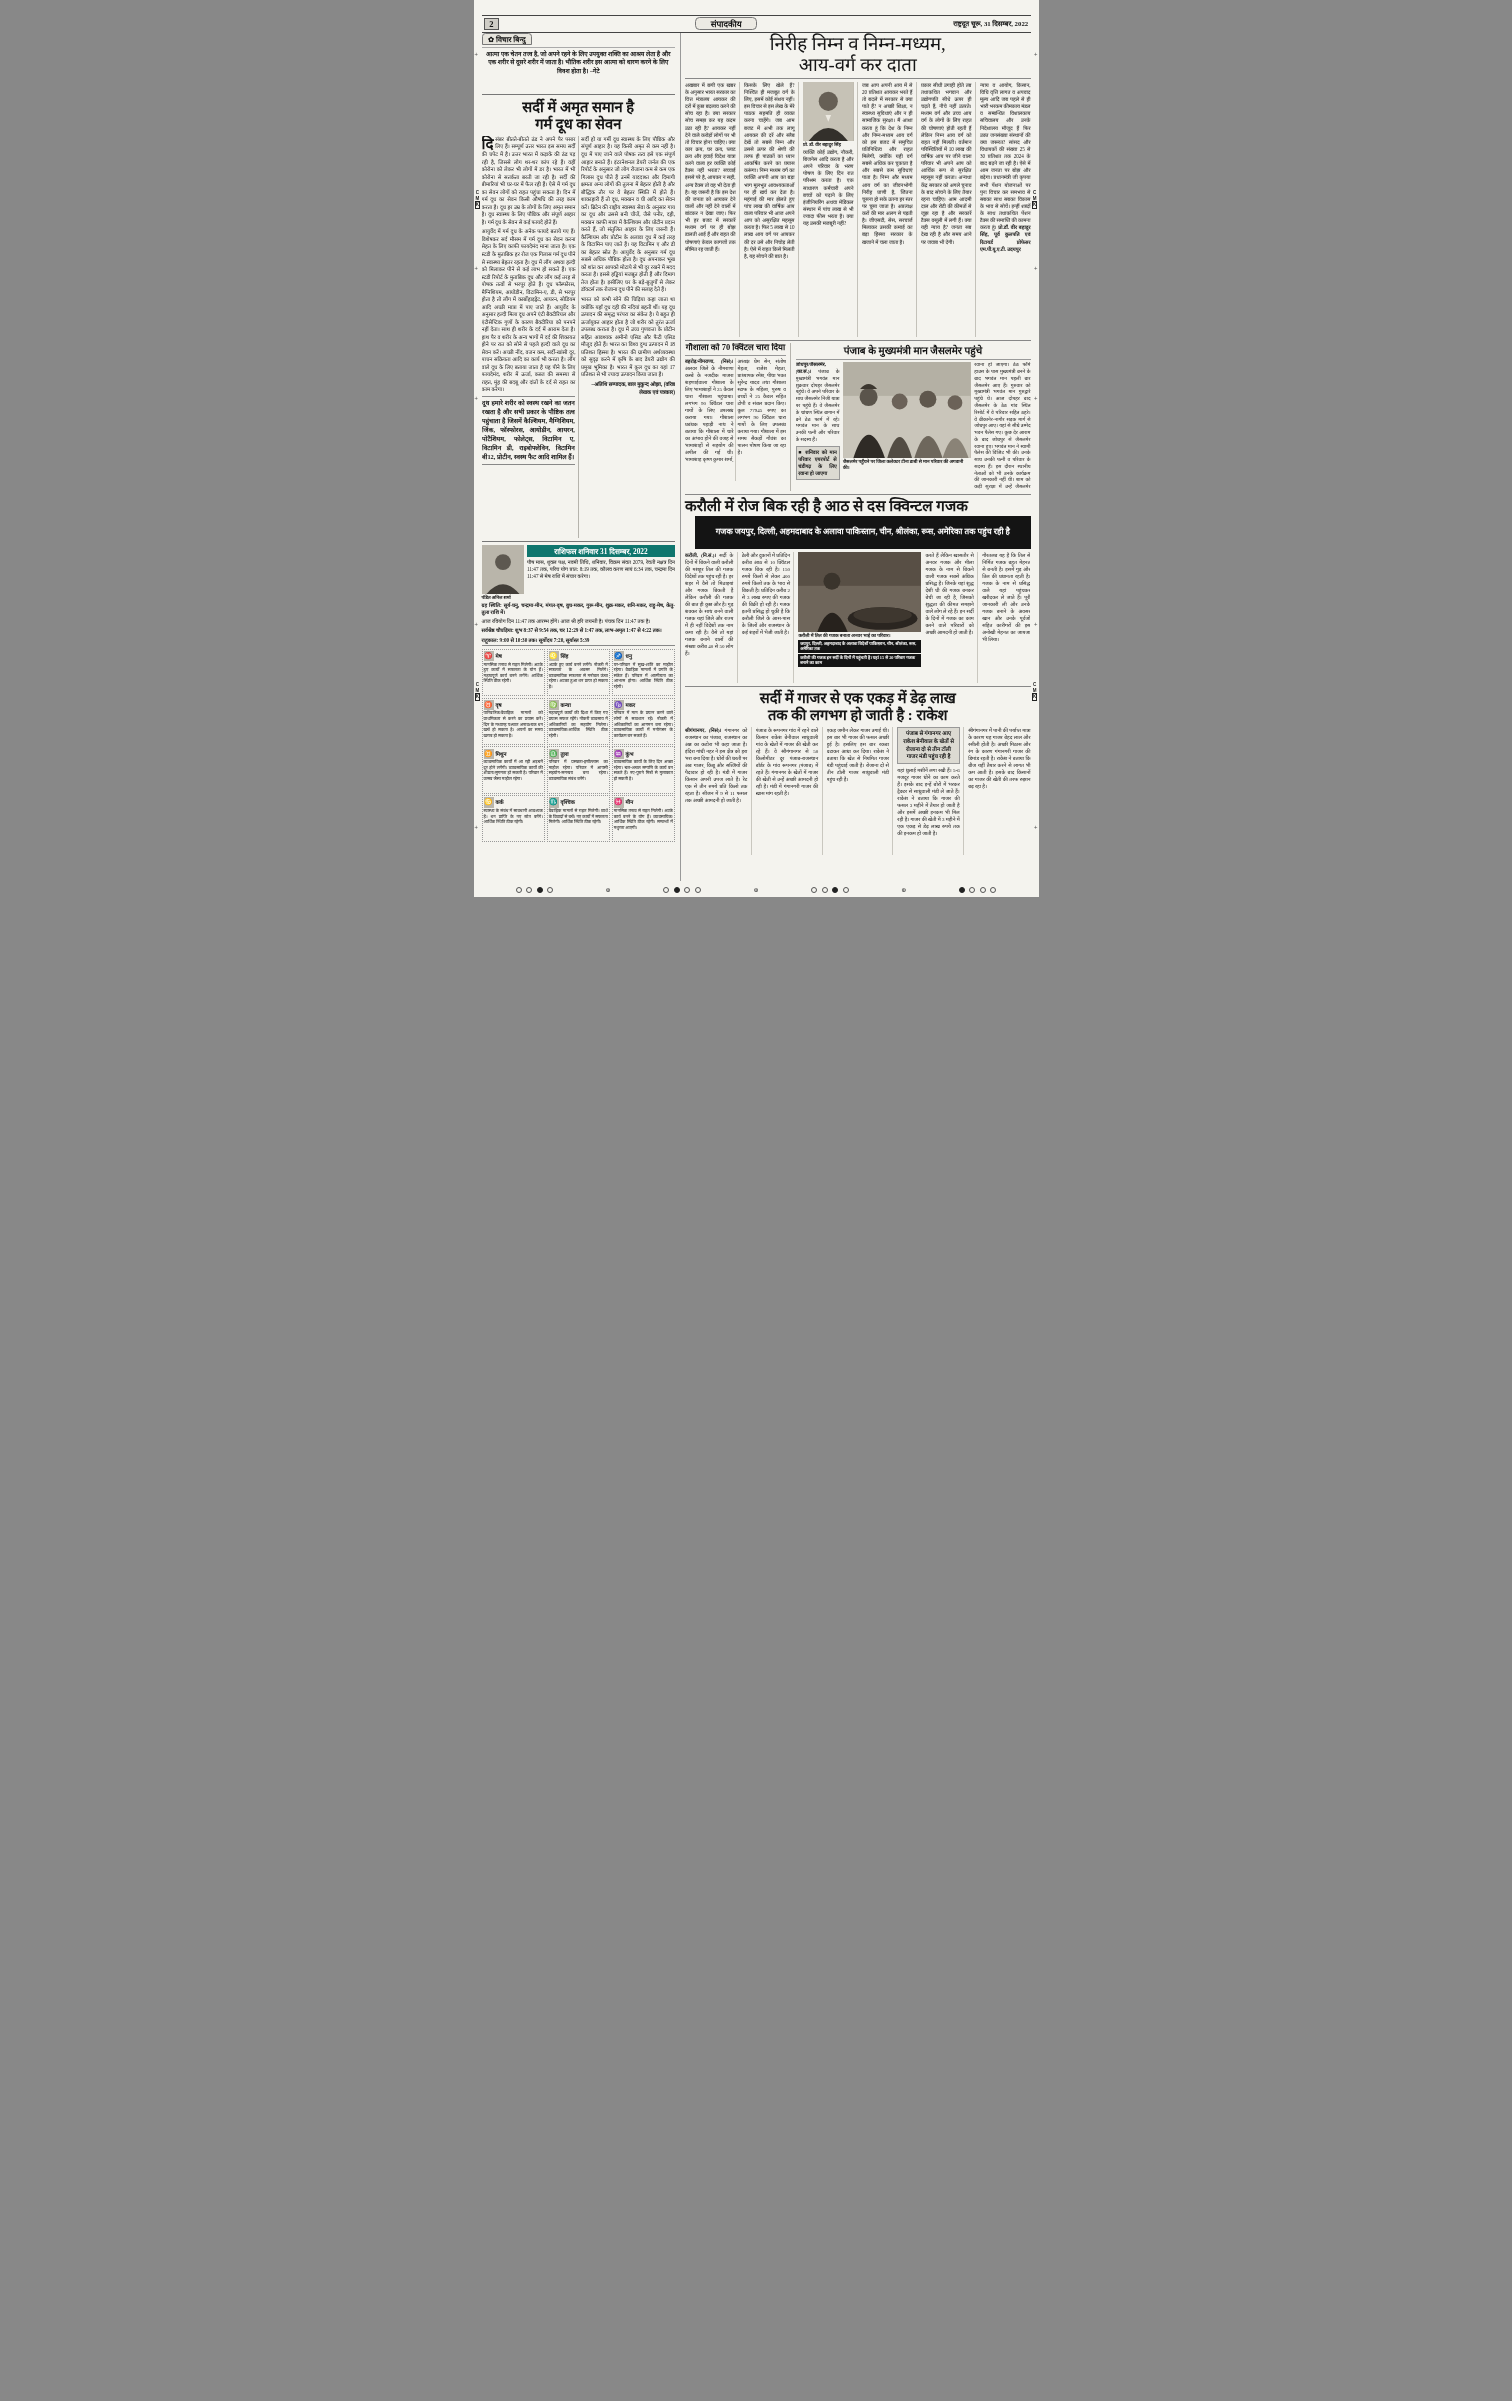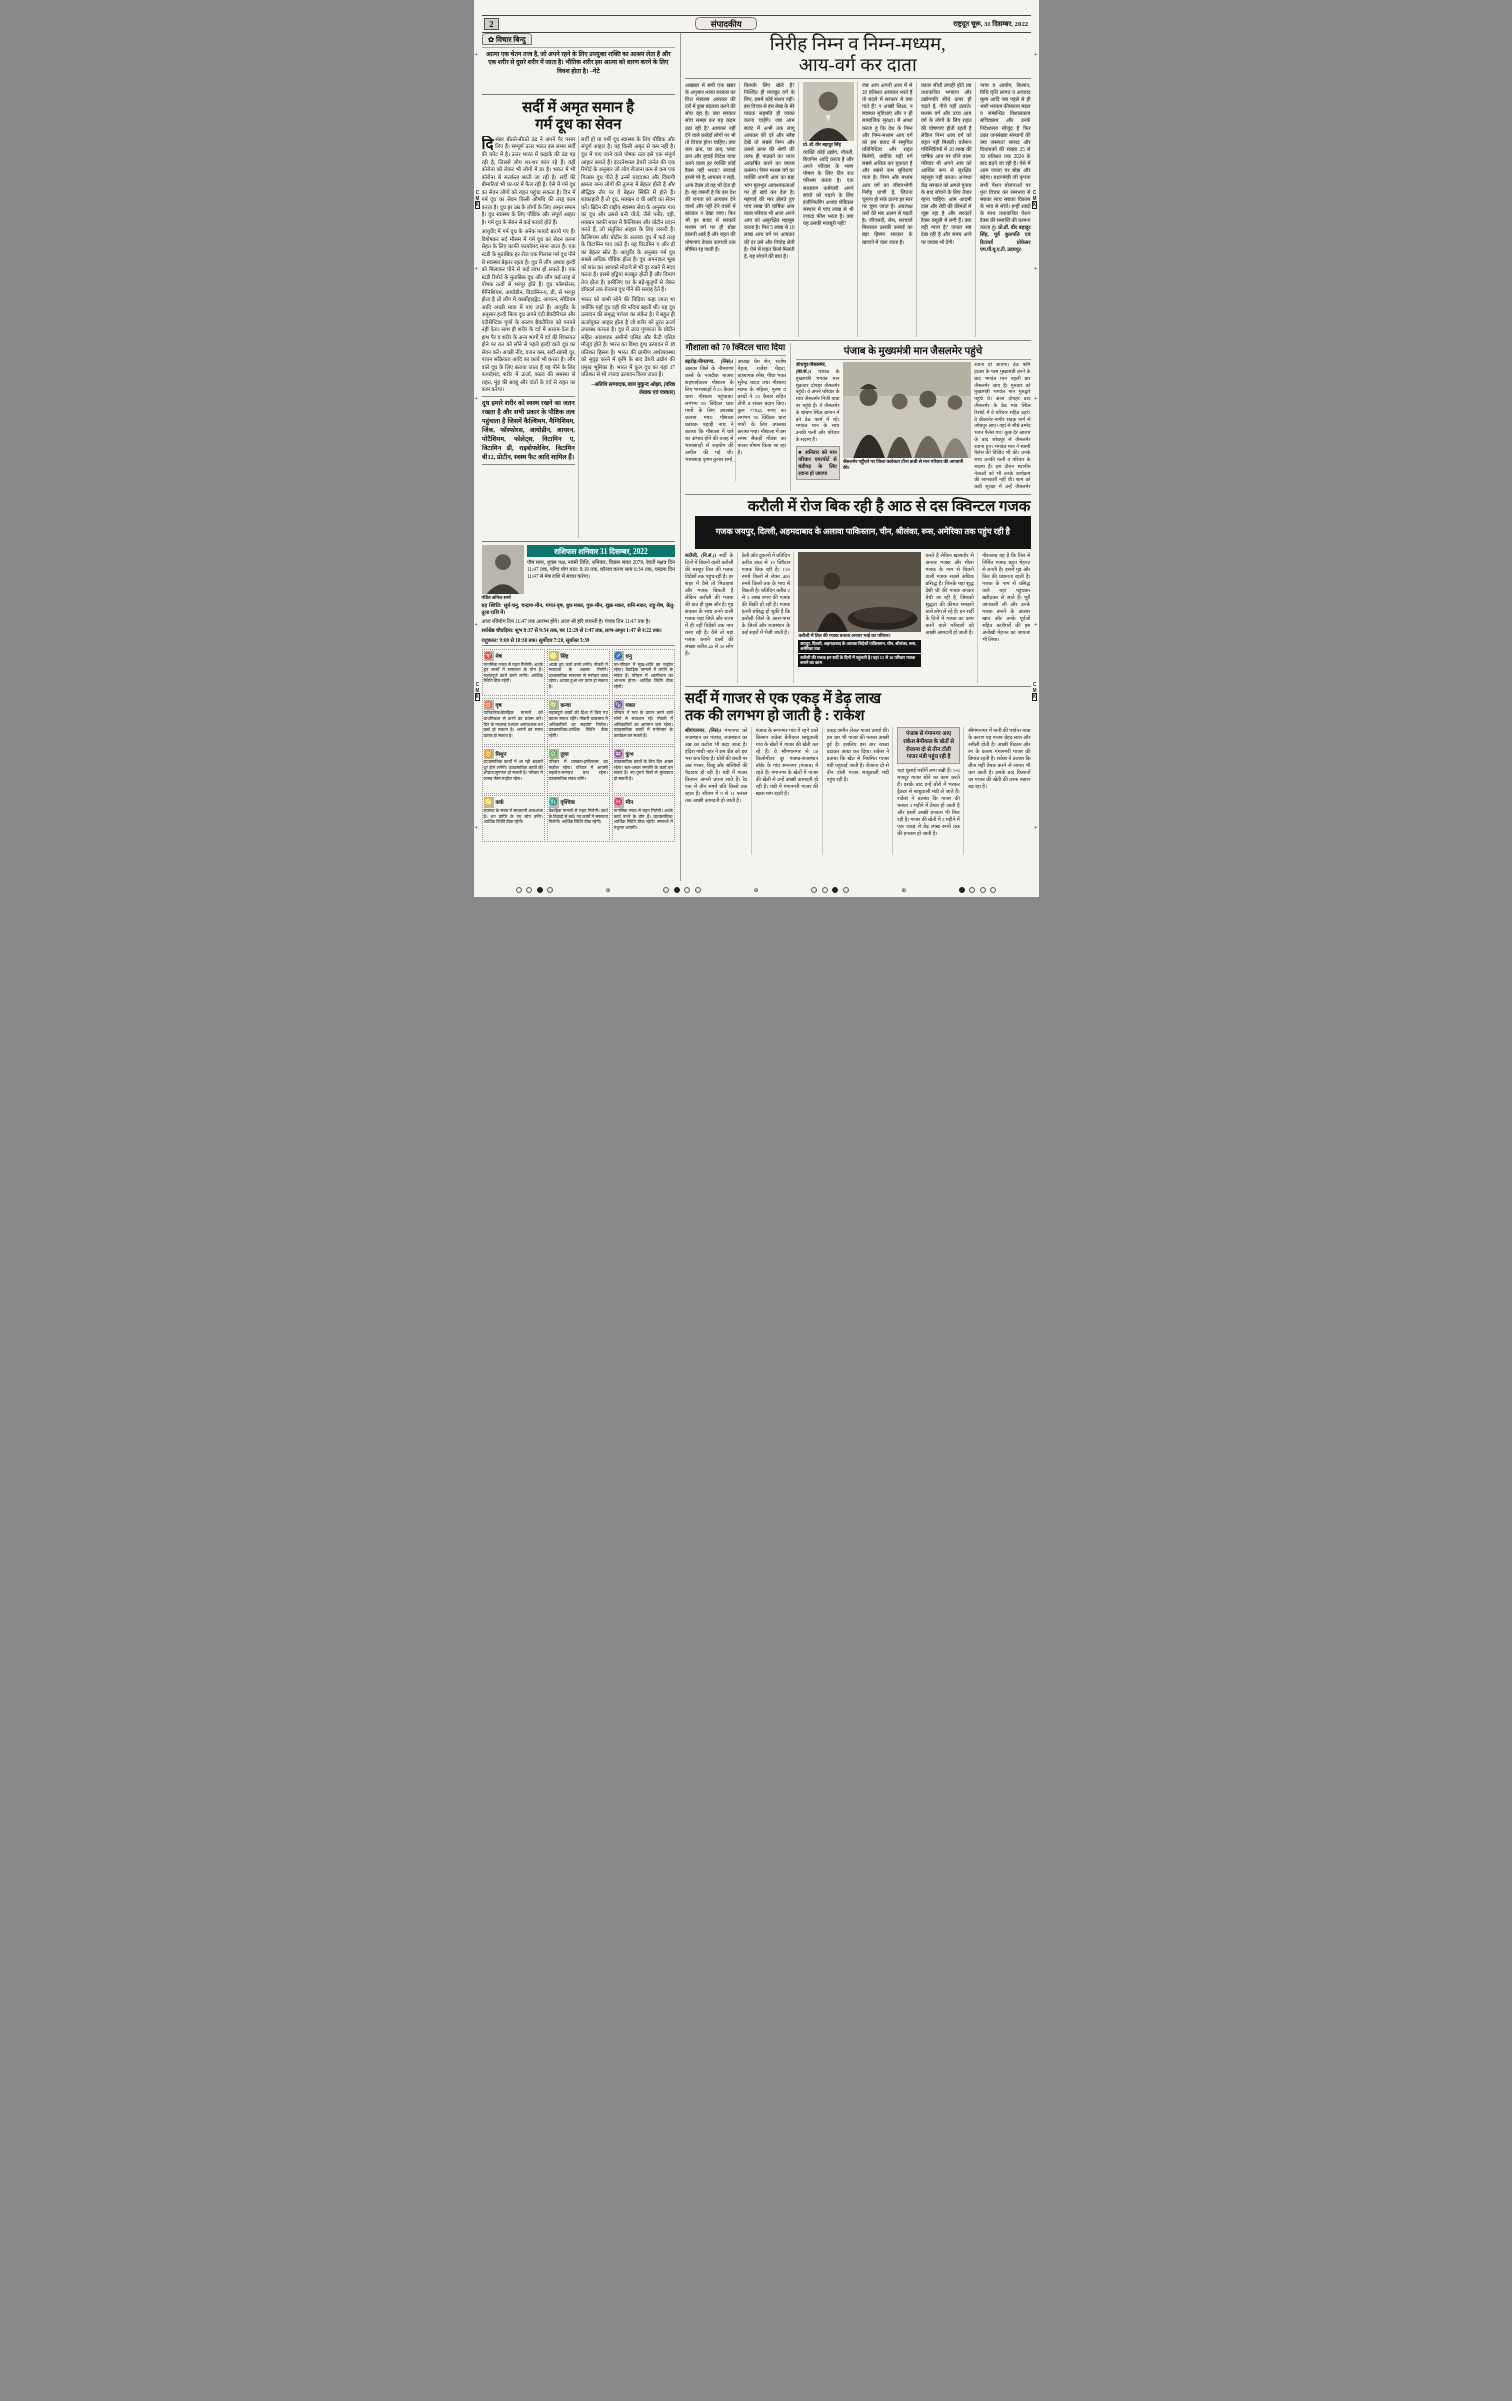--- a/index.html
+++ b/index.html
@@ -65,33 +65,33 @@
   .mann{flex:1;min-width:0;}
   .mann h2{font-size:10.2px;text-align:center;margin:0 0 2.3px 0;border-bottom:0.6px solid #999;padding-bottom:1.7px;}
   .mann-grid{display:flex;gap:3.4px;height:129px;overflow:hidden;}
   .mann-left{width:44px;font-size:4.9px;line-height:1.38;text-align:justify;overflow:hidden;}
   .mann-inset{background:#dcdad2;border:0.6px solid #999;font-size:5.1px;font-weight:bold;
               padding:2.3px 1.7px;margin-top:2.3px;line-height:1.35;}
   .mann-fig{width:128px;}
   .mann-photo{width:128px;height:96px;}
   .mann-right{flex:1;min-width:0;font-size:4.9px;line-height:1.38;text-align:justify;overflow:hidden;}
   
-  .gajak-head{font-size:15.2px;font-weight:bold;text-align:right;margin:2.3px 0 1.7px 0;line-height:1.1;}
+  .gajak-head{font-size:15.2px;font-weight:bold;text-align:left;margin:2.3px 0 1.7px 0;line-height:1.1;}
   .gajak-subhead{background:#141414;color:#fff;font-size:8.2px;font-weight:bold;text-align:center;
                  padding:11px 17px;line-height:1.3;margin:0 0 2.8px 10.2px;}
   .gajak-grid{display:flex;gap:4px;height:131px;overflow:hidden;}
   .gcol{flex:1;min-width:0;font-size:5px;line-height:1.4;text-align:justify;overflow:hidden;
         border-right:0.6px solid #c9c7bf;padding-right:3.4px;}
   .gajak-grid .gcol:nth-child(5){border-right:none;padding-right:0;}
   .gajak-fig{width:123px;flex:none;}
   .gajak-photo{width:123px;height:80px;background:linear-gradient(140deg,#7a7166,#3f3a33);}
   .strips{display:flex;flex-direction:column;gap:1.1px;}
   .strip{background:#141414;color:#fff;font-size:4.3px;font-weight:bold;padding:1.1px 1.7px;line-height:1.25;}
   
-  .carrot-head{font-size:14.7px;font-weight:bold;text-align:left;line-height:1.15;margin:3.4px 0 2.8px 0;}
+  .carrot-head{font-size:14.7px;font-weight:bold;text-align:center;line-height:1.15;margin:3.4px 0 2.8px 0;}
   .carrot-grid{display:flex;gap:4px;height:128px;overflow:hidden;}
   .ccol{flex:1;min-width:0;font-size:5px;line-height:1.4;text-align:justify;overflow:hidden;
         border-right:0.6px solid #c9c7bf;padding-right:3.4px;}
   .carrot-grid .ccol:last-child{border-right:none;padding-right:0;}
   .carrot-inset{background:#dcdad2;border:0.6px solid #999;font-size:5.6px;font-weight:bold;
                 padding:2.8px 2.3px;margin-bottom:2.3px;line-height:1.35;text-align:center;}
   
   .rashifal{margin-top:3.4px;border-top:0.6px solid #777;padding-top:2.3px;}
   .rashi-top{display:flex;gap:3.4px;}
   .astro{width:42px;flex:none;}

